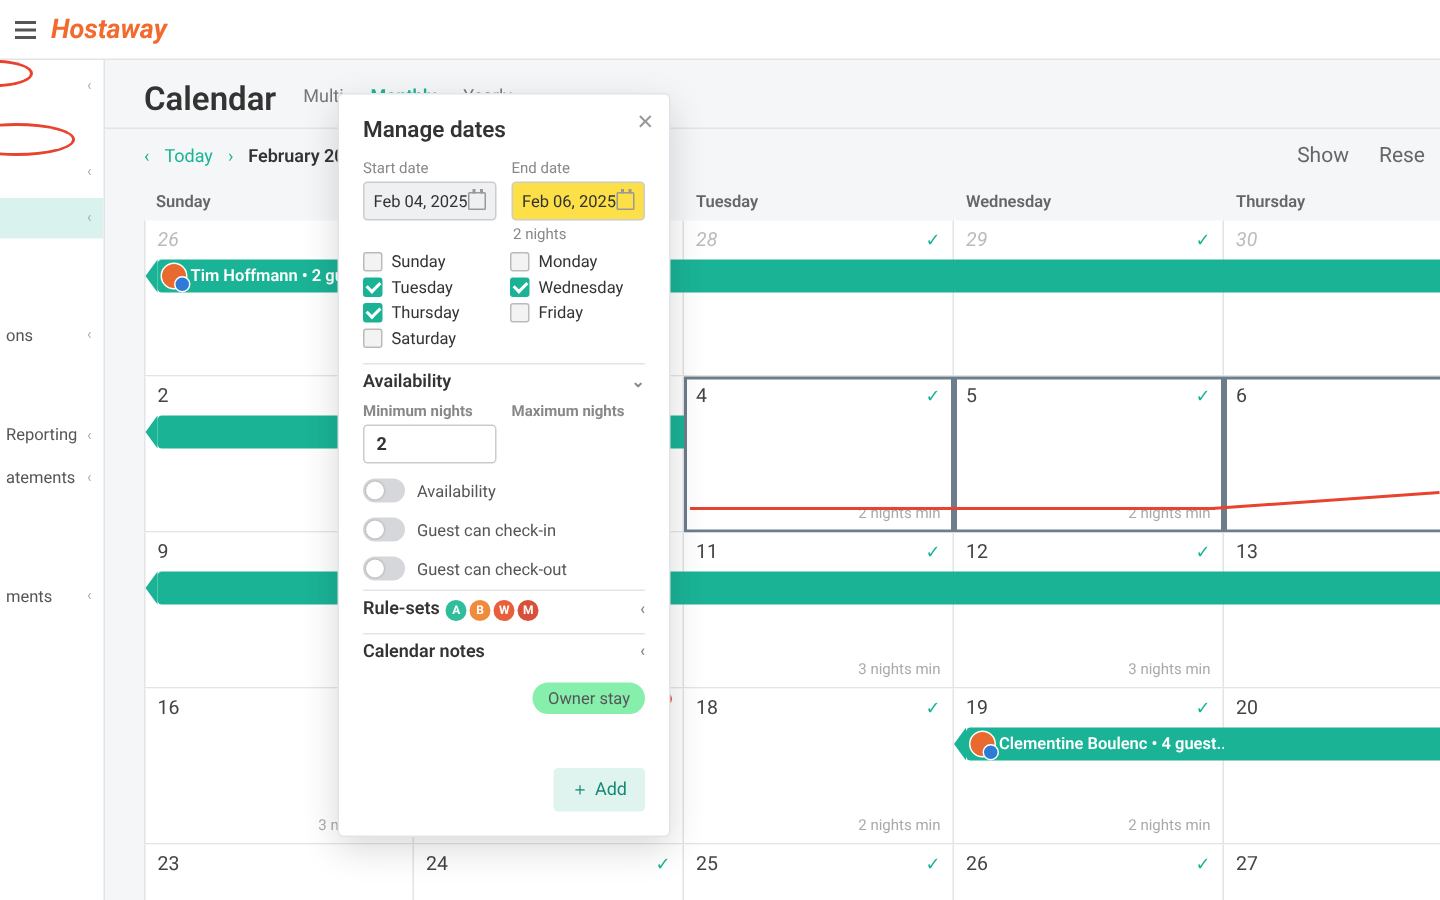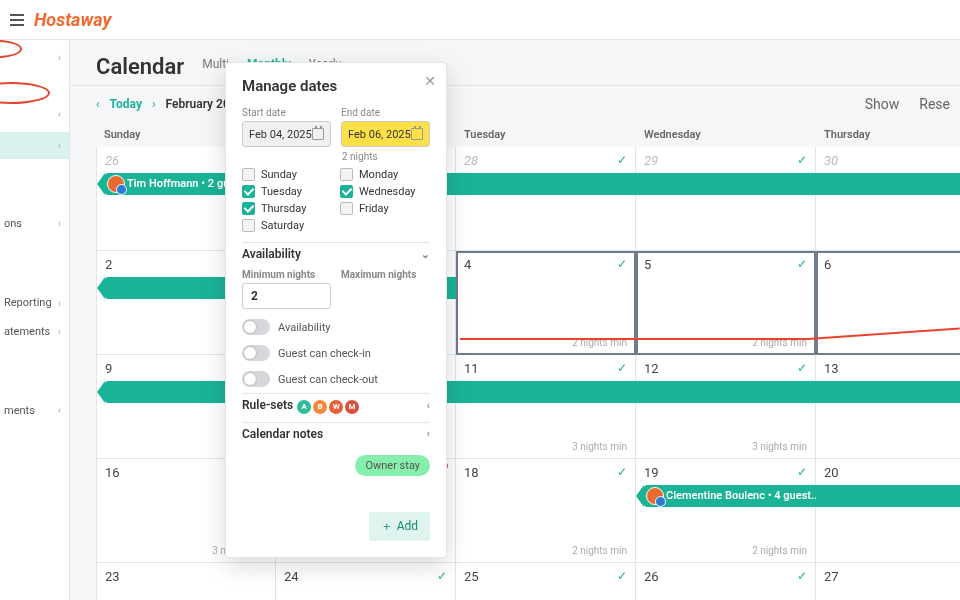--- a/index.html
+++ b/index.html
@@ -28,21 +28,21 @@
   
   .main{position:absolute;left:70px;right:0;top:40px;bottom:0;padding:14px 0 0 26px;overflow:hidden;}
   .title-row{display:flex;align-items:flex-end;gap:18px;}
   h1{margin:0;font-size:22px;font-weight:600;}
   .tabs{display:flex;gap:18px;font-size:12px;}
   .tab{color:#777;padding-bottom:6px;cursor:pointer;}
   .tab.active{color:var(--teal);border-bottom:2px solid var(--teal);font-weight:600;}
   hr.sep{border:none;border-top:1px solid var(--line);margin:6px 0 10px -26px;}
   .toolbar{display:flex;align-items:center;gap:10px;font-size:12px;}
   .nav-btn{color:var(--teal);cursor:pointer;display:inline-flex;align-items:center;}
-  .today{color:var(--teal);font-weight:700;}
+  .today{color:var(--teal);font-weight:400;}
   .month{font-weight:600;color:#333;}
   .toolbar .spacer{flex:1;}
   .show,.reset{font-size:14px;color:#666;margin-right:10px;}
   
   .calendar{margin-top:10px;}
   .daynames{display:grid;grid-template-columns:repeat(5,180px);font-size:11px;color:#666;font-weight:600;}
   .daynames div{padding:6px 8px;}
   .week{display:grid;grid-template-columns:repeat(5,180px);}
   .cell{border:1px solid var(--line);border-left:none;border-top:none;height:104px;position:relative;background:#fff;}
   .cell:first-child{border-left:1px solid var(--line);}
@@ -118,21 +118,21 @@
       <span class="chev">‹</span>
     </div>
   <div class="side-item active" style="margin-top:4px;">
       <span></span>
       <span class="chev">‹</span>
     </div>
   <div class="side-item" style="margin-top:50px;">
       <span>ons</span>
       <span class="chev">‹</span>
     </div>
-  <div class="side-item" style="margin-top:50px;align-items:flex-end;">
+  <div class="side-item" style="margin-top:37px;align-items:flex-end;">
       <span>Reporting</span>
       <span class="chev">‹</span>
     </div>
   <div class="side-item">
       <span>atements</span>
       <span class="chev">‹</span>
     </div>
   <div class="side-item" style="margin-top:50px;">
       <span>ments</span>
       <span class="chev">‹</span>

